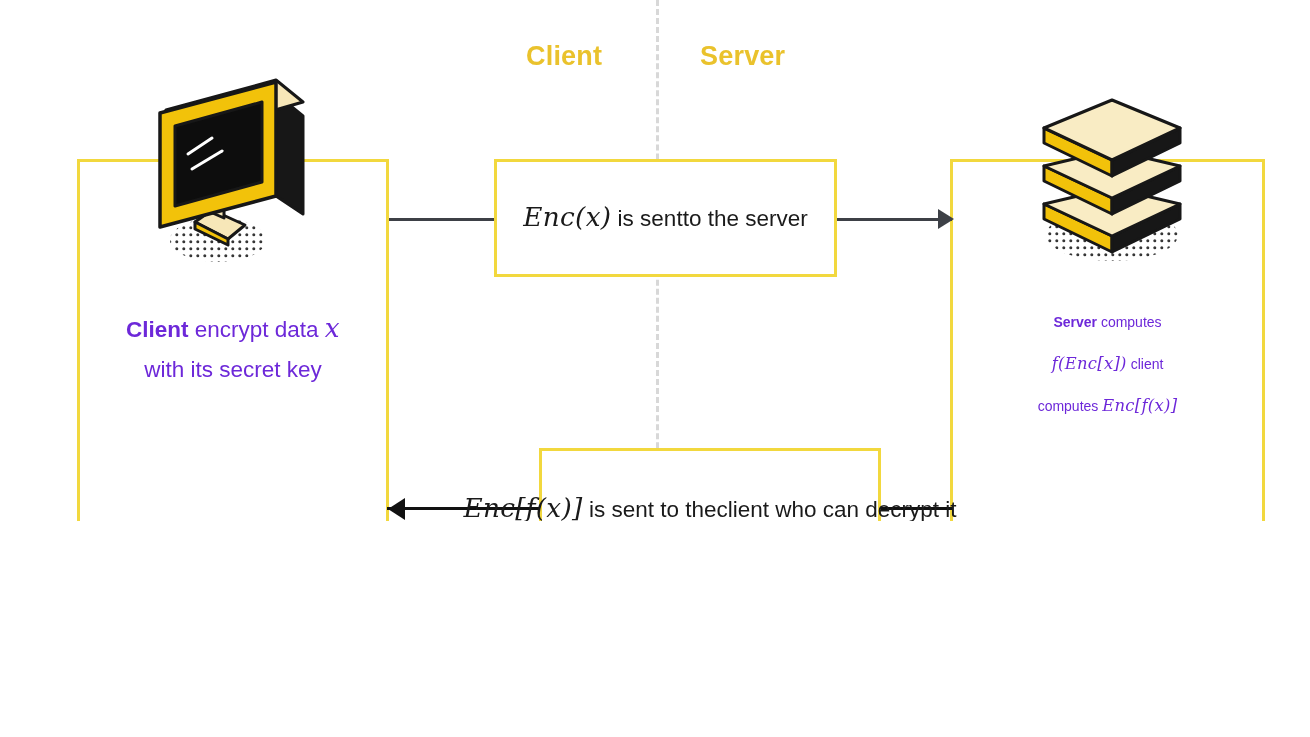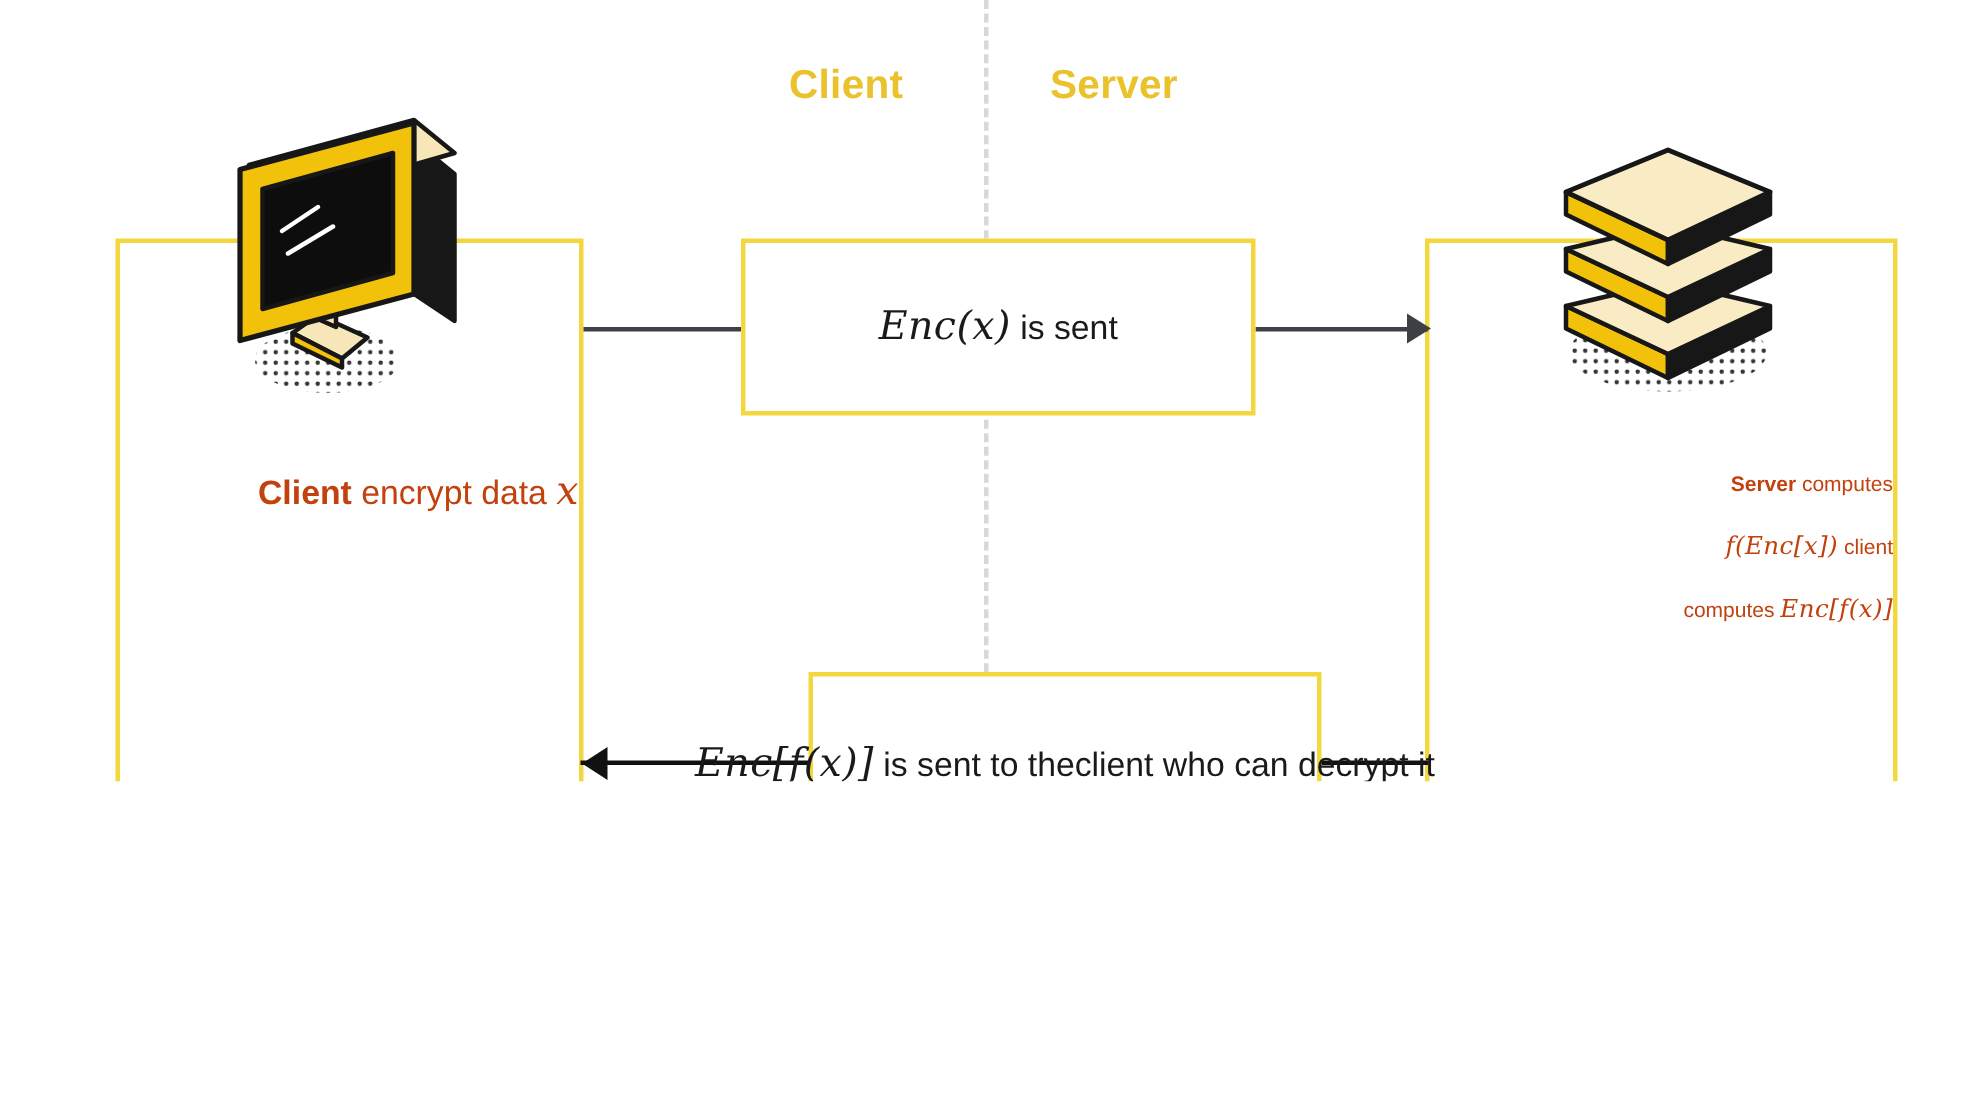--- a/index.html
+++ b/index.html
@@ -46,22 +46,22 @@
     position: absolute;
     border: 3px solid #f2d83e;
     box-sizing: border-box;
     background: transparent;
   }
   #client-box { left: 77px;  top: 159px; width: 312px; height: 412px; }
   #server-box { left: 950px; top: 159px; width: 315px; height: 412px; }
 
   .party-text {
     position: absolute;
-    text-align: right;
-    color: #c2410c;
+    text-align: center;
+    color: #6d28d9;
     font-size: 22.5px;
     line-height: 40px;
     width: 100%;
     left: 0;
   }
   #client-text { top: 146px; }
   #server-text { top: 140px; font-size: 14px; line-height: 41px; }
 
   .bold { font-weight: bold; }
   .math {
@@ -135,20 +135,21 @@
   <div class="divider"></div>
 
   <div class="col-heading" id="heading-client">Client</div>
   <div class="col-heading" id="heading-server">Server</div>
 
   <div class="party-box" id="client-box">
     <div class="party-text" id="client-text">
       <div>
         <span class="bold">Client</span><span> encrypt data </span><span class="math">x</span>
       </div>
+      <div>with its secret key</div>
     </div>
   </div>
 
   <div class="icon-wrap" id="monitor-icon">
     <svg width="185" height="195" viewBox="0 0 185 195" xmlns="http://www.w3.org/2000/svg">
       <defs>
         <pattern id="dots-client" x="0" y="0" width="7" height="7" patternUnits="userSpaceOnUse">
           <circle cx="1.8" cy="1.8" r="1.5" fill="#2b2b2b"></circle>
         </pattern>
       </defs>
@@ -220,20 +221,21 @@
   <div class="arrow-line" id="arrow-1-line"></div>
   <div class="arrow-head" id="arrow-1-head"></div>
 
   <div class="arrow-line" id="arrow-2-line"></div>
   <div class="arrow-head" id="arrow-2-head"></div>
 
   <div class="msg-box" id="msg-box-1">
     <div class="msg-line">
       <span class="math">Enc(x)</span><span> is sent</span>
     </div>
+    <div class="msg-line">to the server</div>
   </div>
 
   <div class="msg-box" id="msg-box-2">
     <div class="msg-line">
       <span class="math">Enc[f(x)]</span><span> is sent to the</span>
     </div>
     <div class="msg-line">client who can decrypt it</div>
   </div>
 
 </div>

